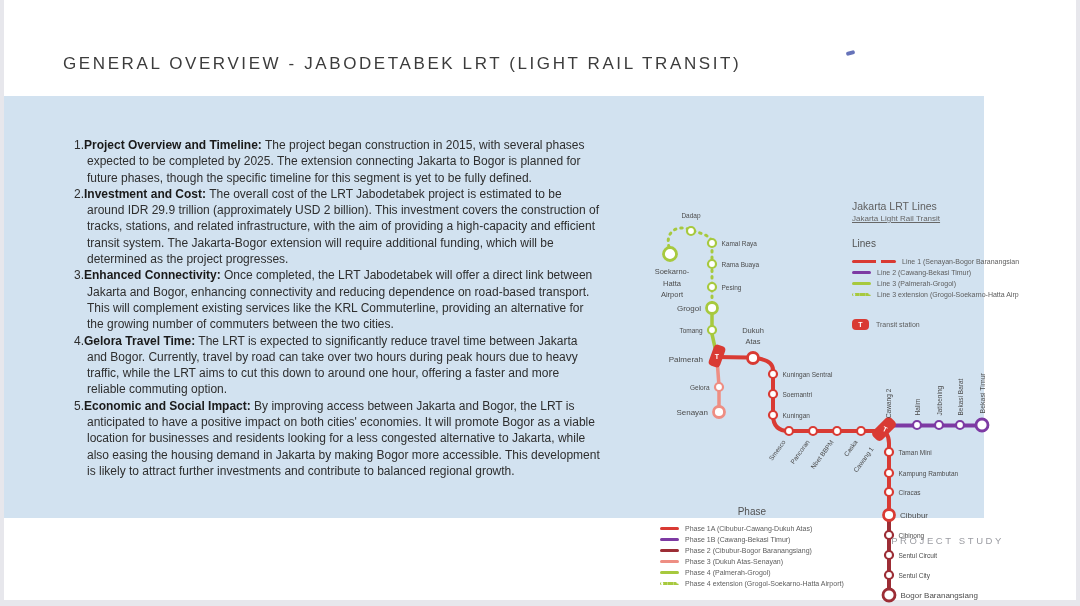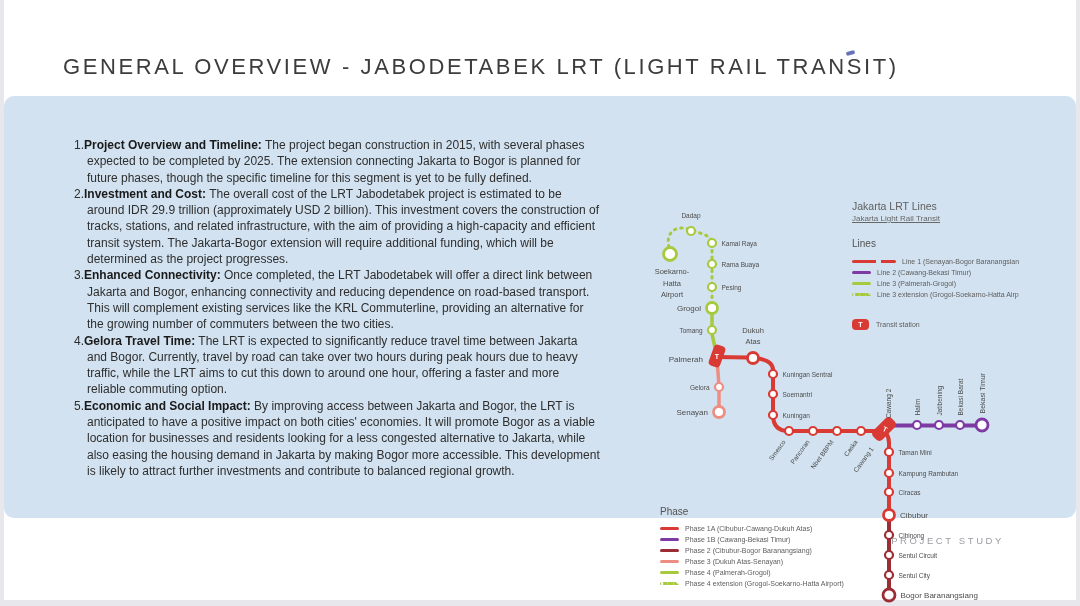--- a/index.html
+++ b/index.html
@@ -1,28 +1,28 @@
 <!DOCTYPE html>
 <html><head>
 <meta charset="utf-8">
 <style>
   html,body{margin:0;padding:0;}
   body{background:#e7e7ec;font-family:"Liberation Sans",sans-serif;}
   .viewport{position:relative;width:1080px;height:606px;overflow:hidden;}
   .slide{position:absolute;left:4px;top:0;width:1072px;height:600px;background:#ffffff;}
   .slide-title{
     position:absolute;left:59px;top:54px;
-    font-size:22px;letter-spacing:2.6px;color:#3c3c3c;font-weight:400;
+    font-size:17px;letter-spacing:2.6px;color:#3c3c3c;font-weight:400;
     white-space:nowrap;
   }
   .title-mark{
     position:absolute;left:842px;top:51px;width:9px;height:4px;
     background:#4050a8;border-radius:2px;transform:rotate(-14deg);opacity:.8;
   }
-  .blue-band{position:absolute;left:0;top:96px;width:1072px;height:422px;background:#d2e2f0;border-radius:10px;}
+  .blue-band{position:absolute;left:0;top:96px;width:980px;height:422px;background:#d2e2f0;}
   
   .points{position:absolute;left:70px;top:41px;width:526px;color:#2e2e2e;
     font-size:12px;line-height:16.3px;}
   .point{padding-left:13px;text-indent:-13px;}
   .point b{color:#1a1a1a;}
   
   #map-svg{position:absolute;left:636px;top:100px;}
   #map-svg text{font-family:"Liberation Sans",sans-serif;}
   
   .legend-lines{position:absolute;left:848px;top:104px;color:#5a5a5a;}
@@ -31,21 +31,21 @@
   .legend-header{font-size:10px;color:#525252;margin-top:15px;margin-bottom:7px;}
   .lg-row{display:flex;align-items:center;gap:6px;height:11px;}
   .sw{display:inline-block;width:19px;height:3px;border-radius:2px;flex:0 0 auto;}
   .sw.long{width:44px;}
   .sw.dashed{width:19px;height:0;background:none !important;border-top:3px dotted currentColor;}
   .lg-label{font-size:7px;color:#5d5d5d;white-space:nowrap;}
   .transit-row{display:flex;align-items:center;gap:7px;margin-top:19px;}
   .t-badge{display:inline-block;width:17px;height:11px;border-radius:4px;background:#d93a33;
     color:#fff;font-size:7px;font-weight:bold;text-align:center;line-height:11px;}
   .legend-phase{position:absolute;left:656px;top:410px;}
-  .legend-phase .legend-header{margin-top:0;margin-bottom:6px;}
+  .legend-phase .legend-header{margin-top:0;margin-bottom:6px;text-align:center;}
   
   .footer{position:absolute;top:535px;right:72px;font-size:9.5px;letter-spacing:2.6px;color:#9b9ca2;}
 </style>
 </head>
 <body>
 
 <div class="viewport">
   <div class="slide">
 
     <div class="slide-title">GENERAL OVERVIEW - JABODETABEK LRT (LIGHT RAIL TRANSIT)</div>

